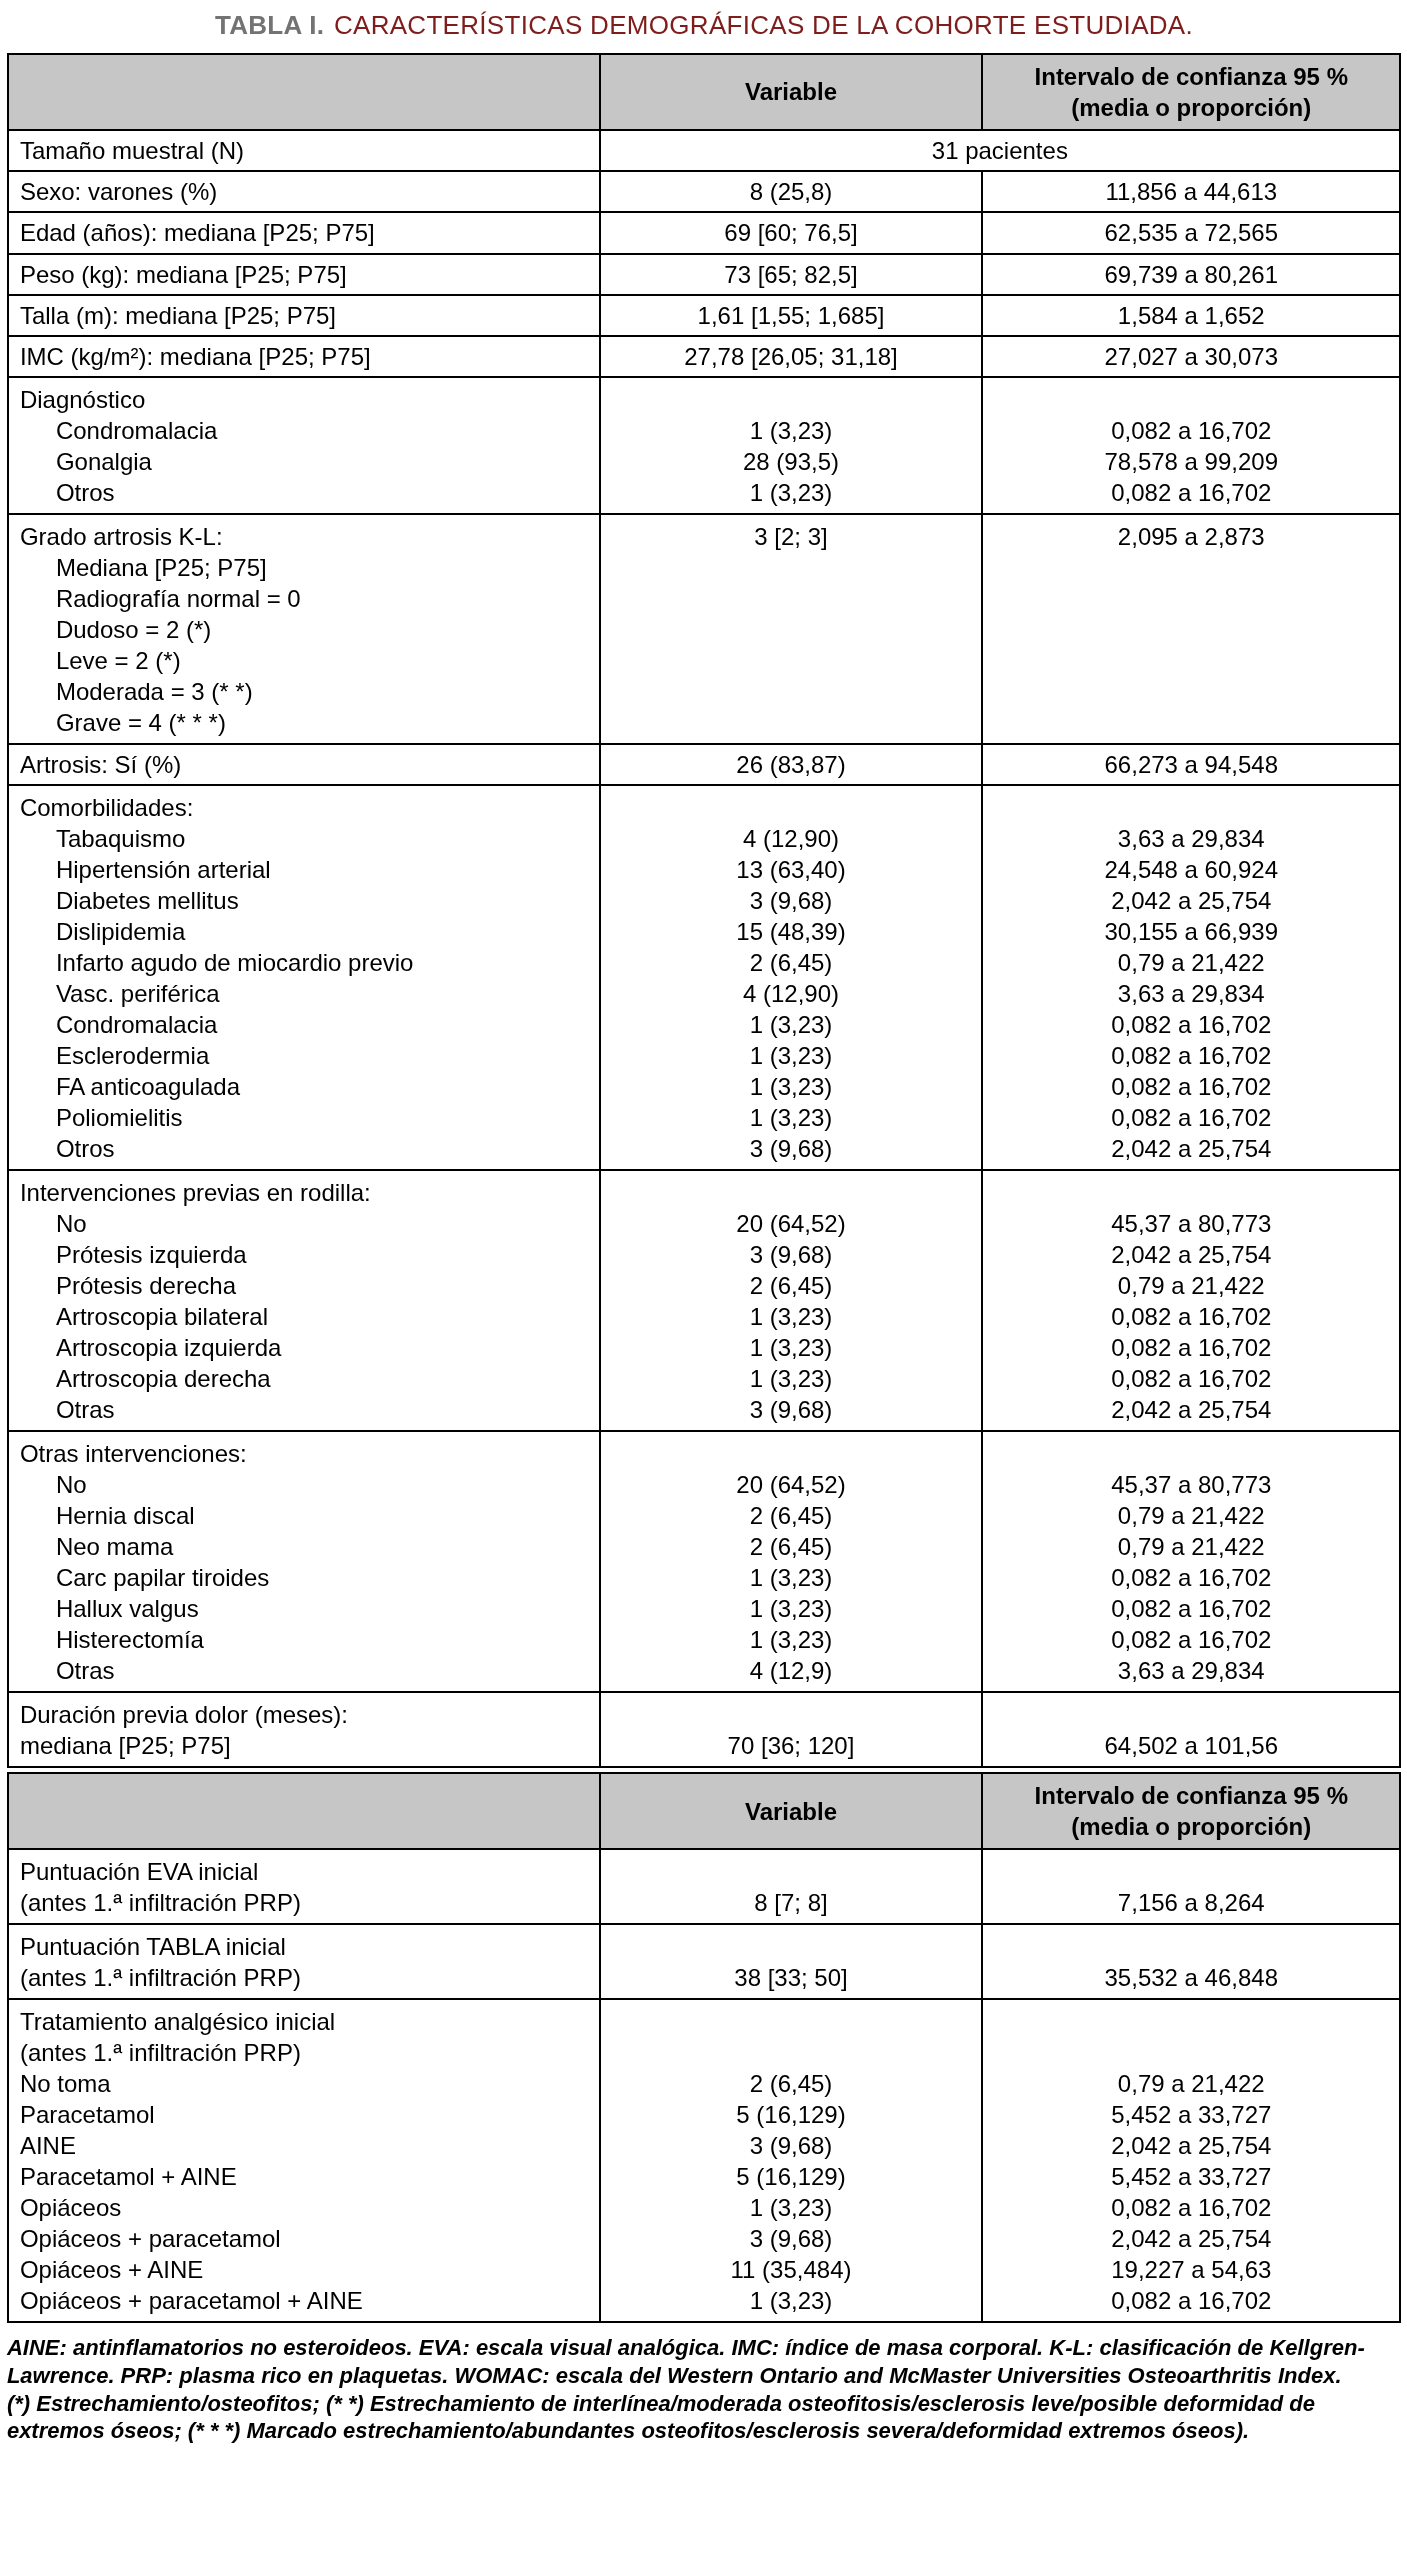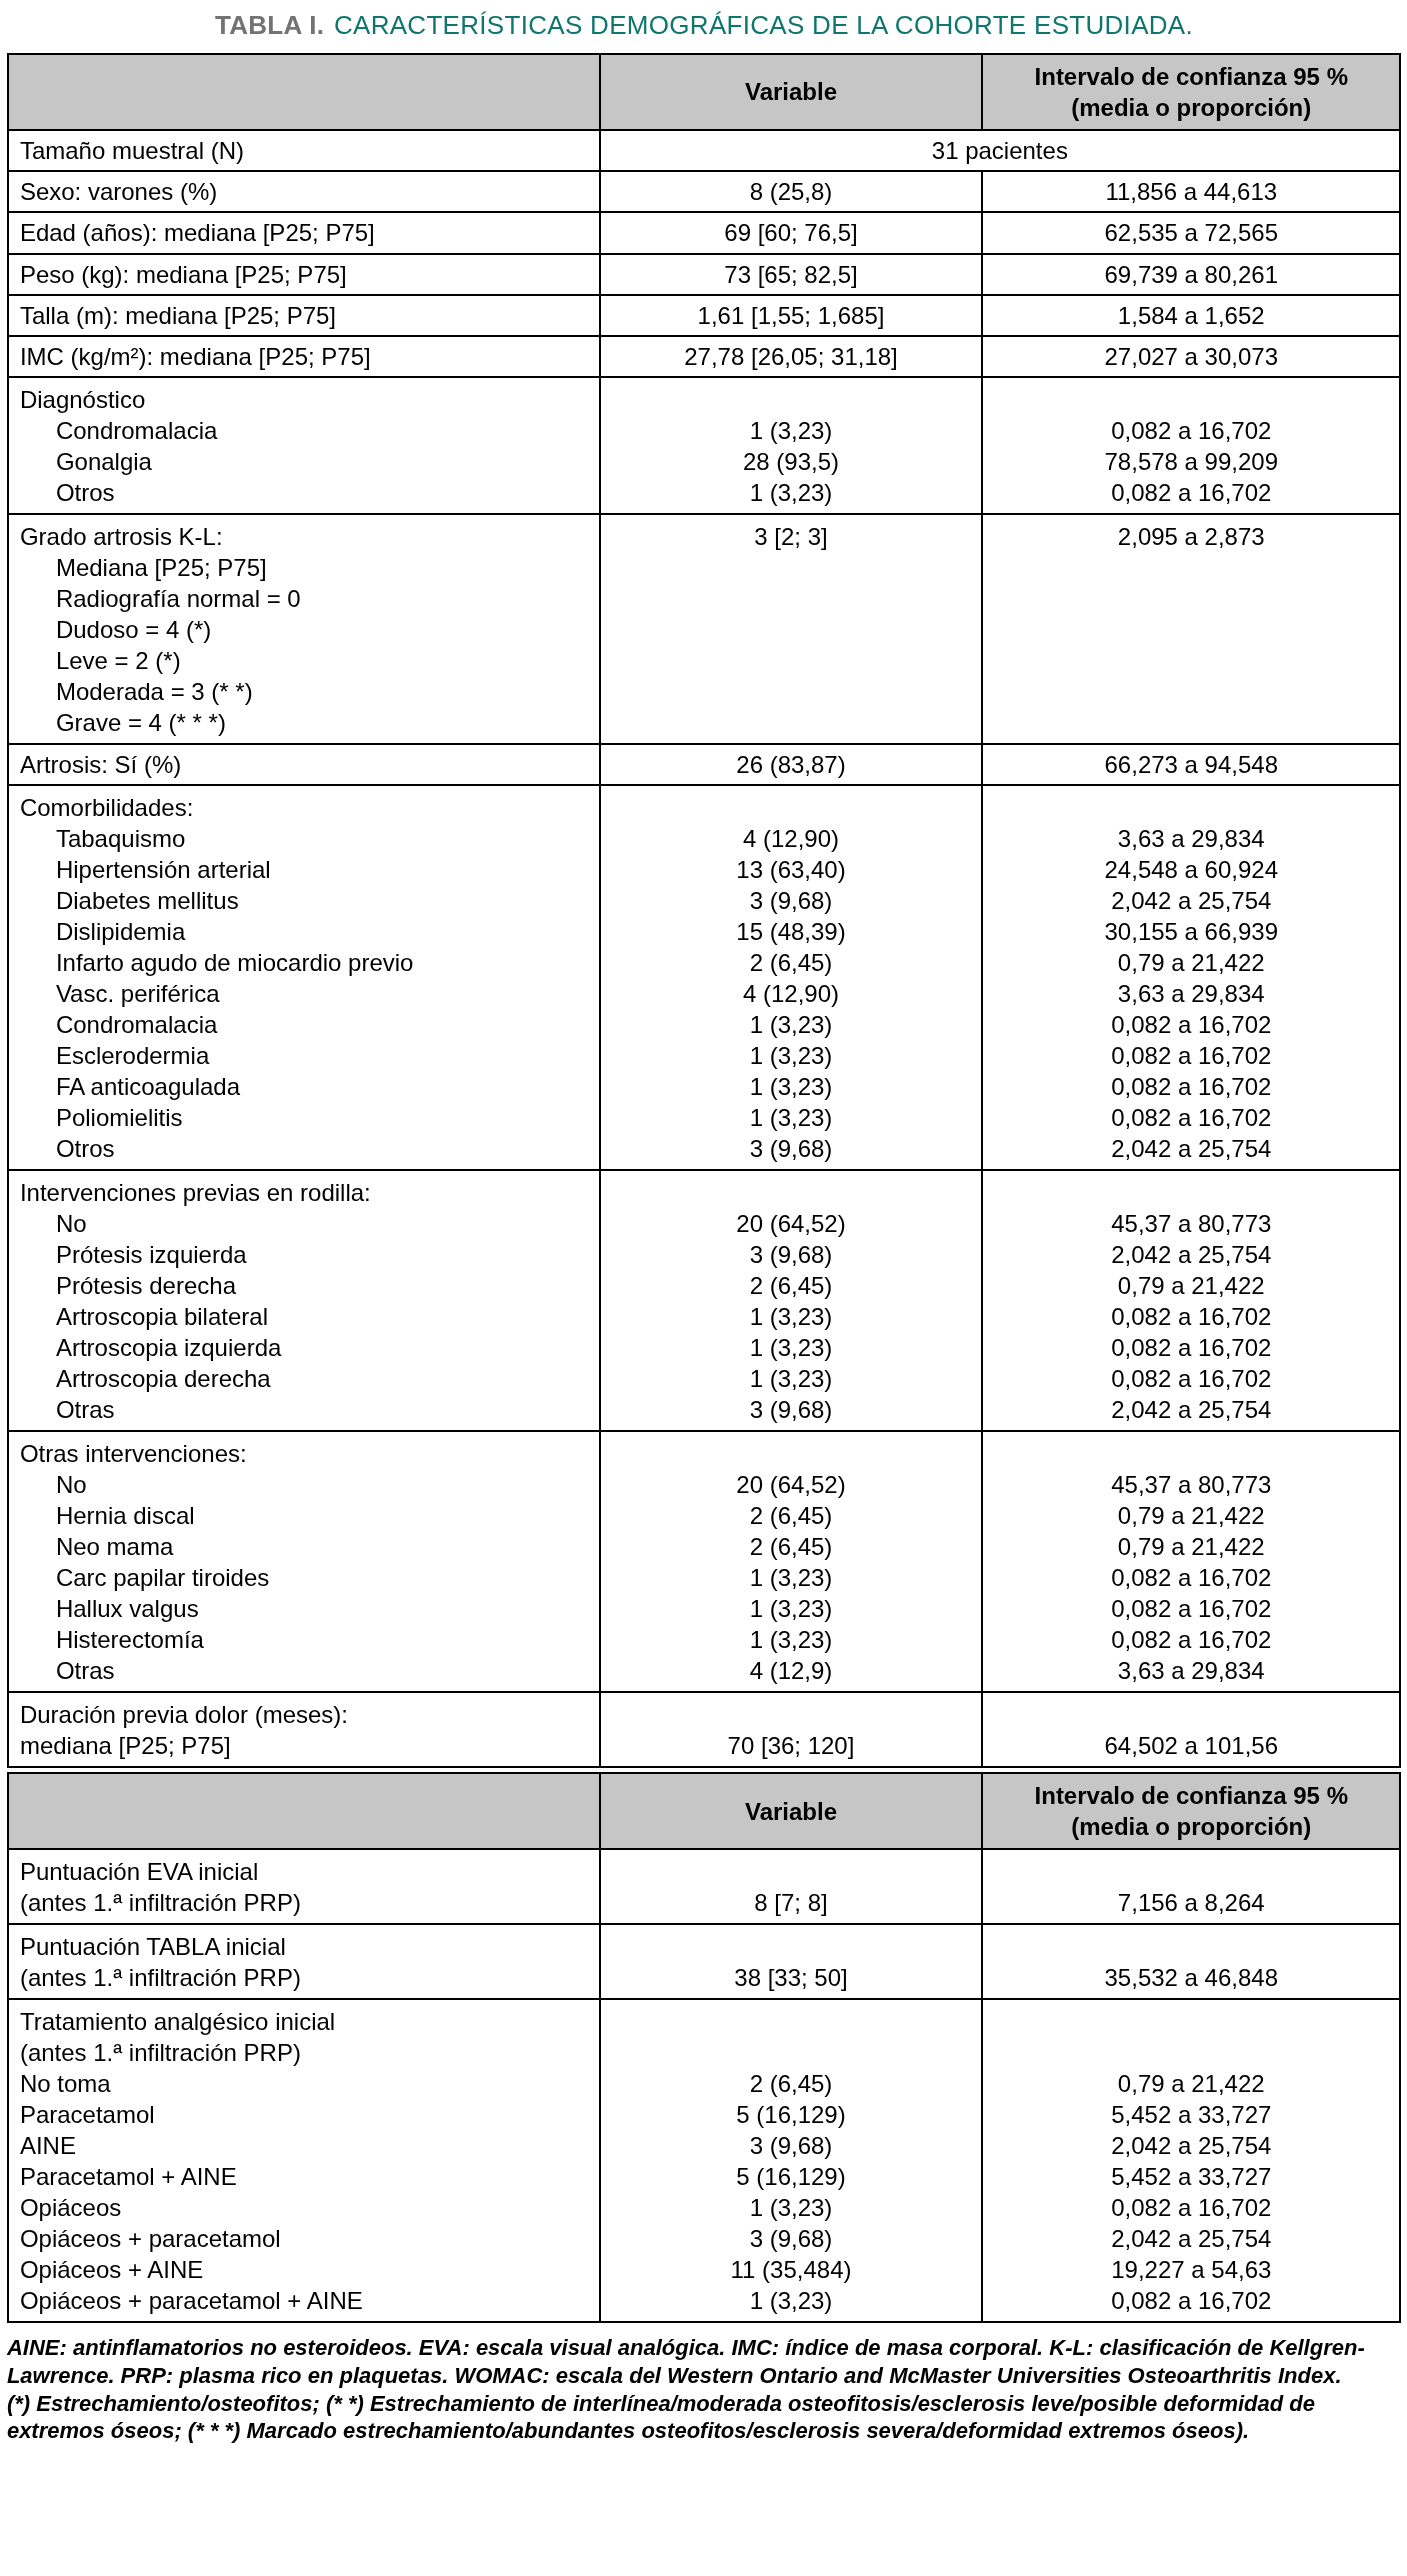--- a/index.html
+++ b/index.html
@@ -14,21 +14,21 @@
   }
   .title {
     text-align: center;
     font-size: 26px;
     font-weight: 400;
     margin: 4.1px 0 12.4px 0;
     white-space: nowrap;
     letter-spacing: 0.3px;
   }
   .title .tag { color: #737373; font-weight: 700; margin-right: 9.7px; }
-  .title .rest { color: #0f766e; text-align: right; }
+  .title .rest { color: #7f1d1d; text-align: right; }
   table.data {
     width: 100%;
     border-collapse: collapse;
     border: 2.8px solid #000;
     table-layout: fixed;
   }
   table.data.second { margin-top: 4.1px; }
   th, td { border: 2.8px solid #000; border-left-width: 2.1px; border-right-width: 2.1px; }
   th {
     background: #c6c6c6;
@@ -170,21 +170,21 @@
             <div class="line">0,082 a 16,702</div>
             <div class="line">78,578 a 99,209</div>
             <div class="line">0,082 a 16,702</div>
           </td>
         </tr>
         <tr class="group">
           <td class="c-label">
             <div class="line">Grado artrosis K-L:</div>
             <div class="line indent">Mediana [P25; P75]</div>
             <div class="line indent">Radiografía normal = 0</div>
-            <div class="line indent">Dudoso = 4 (*)</div>
+            <div class="line indent">Dudoso = 2 (*)</div>
             <div class="line indent">Leve = 2 (*)</div>
             <div class="line indent">Moderada = 3 (* *)</div>
             <div class="line indent">Grave = 4 (* * *)</div>
           </td>
           <td class="c-val">
             <div class="line">3 [2; 3]</div>
             <div class="line">&nbsp;</div>
             <div class="line">&nbsp;</div>
             <div class="line">&nbsp;</div>
             <div class="line">&nbsp;</div>

